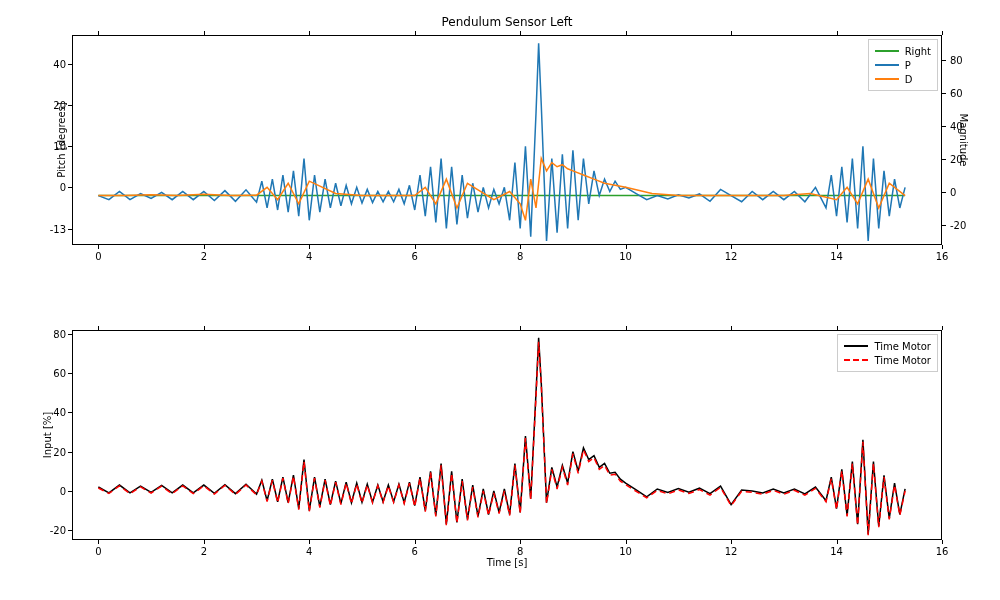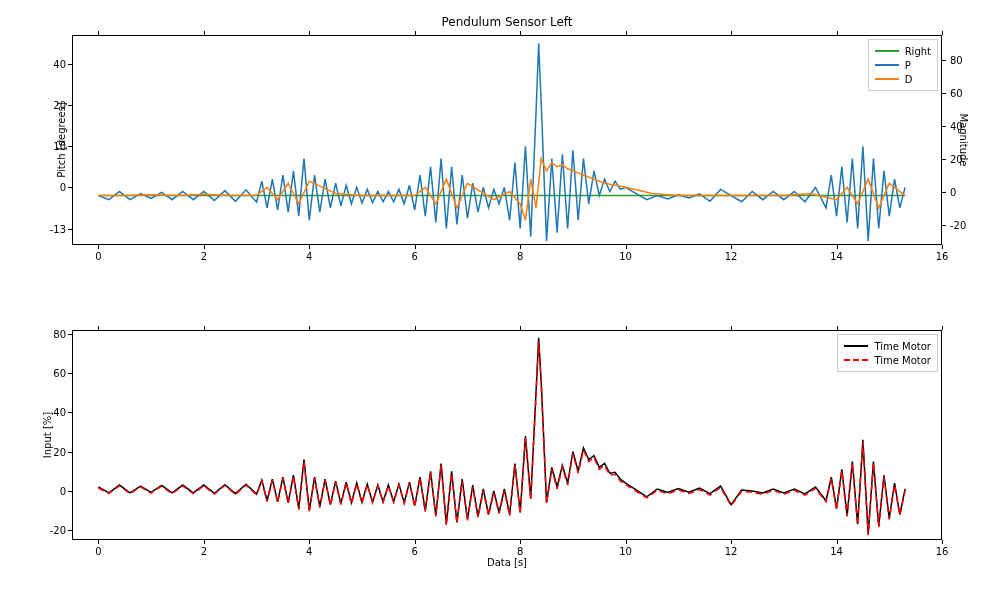--- a/index.html
+++ b/index.html
@@ -176,21 +176,21 @@
       <div class="tick-mark-y" style="left: 870px; top: 90.9449px;"></div>
       <div class="tick yR" style="left: 878px; top: 90.9449px;">40</div>
       <div class="tick-mark-y" style="left: 870px; top: 57.874px;"></div>
       <div class="tick yR" style="left: 878px; top: 57.874px;">60</div>
       <div class="tick-mark-y" style="left: 870px; top: 24.8031px;"></div>
       <div class="tick yR" style="left: 878px; top: 24.8031px;">80</div>
     </div>
 
   <div class="subplot" id="sp2" style="left:72px; top:330px; width:870px; height:210px;">
     <div class="ylabel">Input [%]</div>
-    <div class="xlabel">Data [s]</div>
+    <div class="xlabel">Time [s]</div>
     <div class="axes-frame"></div>
     <svg class="plot" id="svg2" width="870" height="210">
         <path d="M26.36,157.01 L36.91,162.90 L47.45,155.05 L58.00,162.90 L68.55,156.03 L79.09,162.31 L89.64,155.44 L100.18,162.90 L110.73,155.05 L121.27,162.90 L131.82,155.05 L142.36,163.29 L152.91,154.65 L163.45,163.68 L174.00,154.26 L184.55,164.07 L189.82,150.14 L195.09,170.75 L200.36,149.16 L205.64,171.73 L210.91,147.20 L216.18,172.71 L221.45,145.23 L226.73,178.60 L232.00,129.53 L237.27,180.56 L242.55,147.20 L247.82,176.64 L253.09,149.16 L258.36,174.67 L263.64,151.12 L268.91,173.69 L274.18,152.10 L279.45,172.71 L284.73,153.08 L290.00,172.32 L295.27,154.07 L300.55,172.12 L305.82,155.05 L311.09,171.73 L316.36,155.05 L321.64,171.73 L326.91,154.07 L332.18,172.71 L337.45,152.10 L342.73,175.65 L348.00,147.20 L353.27,180.56 L358.55,141.31 L363.82,185.47 L369.09,133.46 L374.36,194.30 L379.64,141.31 L384.91,192.34 L390.18,149.16 L395.45,189.39 L400.73,155.05 L406.00,186.45 L411.27,158.97 L416.55,184.49 L421.82,160.93 L427.09,182.52 L432.36,158.97 L437.64,184.49 L442.91,133.46 L448.18,182.52 L453.45,105.98 L458.73,168.79 L464.00,62.80 L466.64,7.85 L469.27,52.99 L474.55,172.71 L479.82,137.38 L485.09,157.01 L490.36,135.42 L495.64,153.08 L500.91,121.68 L506.18,141.31 L511.45,117.76 L516.73,129.53 L522.00,125.61 L527.27,137.38 L532.55,133.46 L537.82,143.27 L543.09,142.29 L548.36,149.16 L553.64,153.08 L564.18,159.95 L574.73,166.82 L585.27,158.97 L595.82,162.50 L606.36,158.58 L616.91,162.11 L627.45,158.19 L638.00,163.68 L648.55,156.03 L659.09,174.67 L669.64,159.95 L680.18,160.93 L690.73,162.90 L701.27,158.97 L711.82,162.90 L722.36,158.97 L732.91,163.88 L743.45,157.01 L754.00,170.75 L759.27,147.20 L764.55,178.60 L769.82,139.35 L775.09,185.47 L780.36,131.50 L785.64,194.30 L790.91,109.91 L796.18,204.11 L801.45,131.50 L806.73,196.26 L812.00,145.23 L817.27,188.41 L822.55,153.08 L827.82,184.49 L833.09,158.97 " fill="none" stroke="#000000" stroke-width="1.5"></path>
         <path d="M26.36,157.99 L36.91,163.49 L47.45,155.83 L58.00,163.68 L68.55,156.81 L79.09,163.09 L89.64,156.22 L100.18,163.68 L110.73,155.83 L121.27,163.68 L131.82,155.83 L142.36,164.07 L152.91,155.44 L163.45,164.47 L174.00,155.05 L184.55,164.86 L189.82,151.12 L195.09,171.53 L200.36,150.14 L205.64,172.71 L210.91,148.18 L216.18,173.69 L221.45,146.21 L226.73,179.58 L232.00,131.50 L237.27,181.54 L242.55,148.18 L247.82,177.62 L253.09,150.14 L258.36,175.65 L263.64,152.10 L268.91,174.67 L274.18,153.08 L279.45,173.69 L284.73,154.07 L290.00,173.10 L295.27,155.05 L300.55,172.71 L305.82,155.83 L311.09,172.32 L316.36,155.83 L321.64,172.32 L326.91,155.05 L332.18,173.50 L337.45,153.08 L342.73,176.64 L348.00,148.18 L353.27,181.54 L358.55,142.29 L363.82,186.45 L369.09,135.42 L374.36,195.28 L379.64,143.27 L384.91,193.32 L390.18,151.12 L395.45,190.37 L400.73,157.01 L406.00,187.43 L411.27,160.93 L416.55,185.47 L421.82,162.90 L427.09,183.50 L432.36,160.93 L437.64,185.47 L442.91,135.42 L448.18,183.50 L453.45,107.94 L458.73,169.77 L464.00,66.73 L466.64,11.78 L469.27,54.95 L474.55,173.69 L479.82,139.35 L485.09,158.97 L490.36,137.38 L495.64,155.05 L500.91,123.64 L506.18,143.27 L511.45,119.72 L516.73,131.50 L522.00,127.57 L527.27,139.35 L532.55,135.42 L537.82,145.23 L543.09,144.25 L548.36,151.12 L553.64,154.65 L564.18,161.33 L574.73,167.80 L585.27,160.35 L595.82,163.88 L606.36,159.95 L616.91,163.49 L627.45,159.56 L638.00,165.06 L648.55,157.40 L659.09,175.65 L669.64,161.33 L680.18,162.31 L690.73,164.27 L701.27,160.35 L711.82,164.27 L722.36,160.35 L732.91,165.25 L743.45,158.38 L754.00,171.73 L759.27,148.57 L764.55,179.58 L769.82,140.72 L775.09,186.45 L780.36,133.46 L785.64,195.28 L790.91,111.87 L796.18,205.09 L801.45,133.46 L806.73,197.24 L812.00,147.20 L817.27,189.39 L822.55,155.05 L827.82,185.47 L833.09,160.93 " fill="none" stroke="#ff0000" stroke-width="1.5" stroke-dasharray="6,4"></path>
       </svg>
     <div class="legend" id="leg2" style="top:4px; right:4px;">
         <div class="legend-row">
           <div class="legend-swatch" style="border-top-color: rgb(0, 0, 0);"></div>
           <span>Time Motor</span>
         </div>

